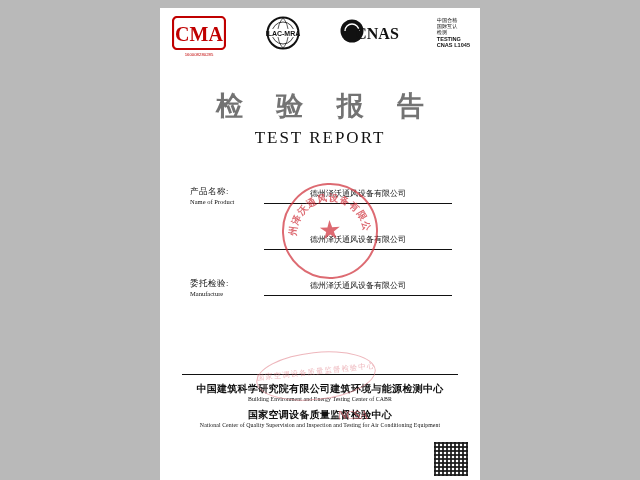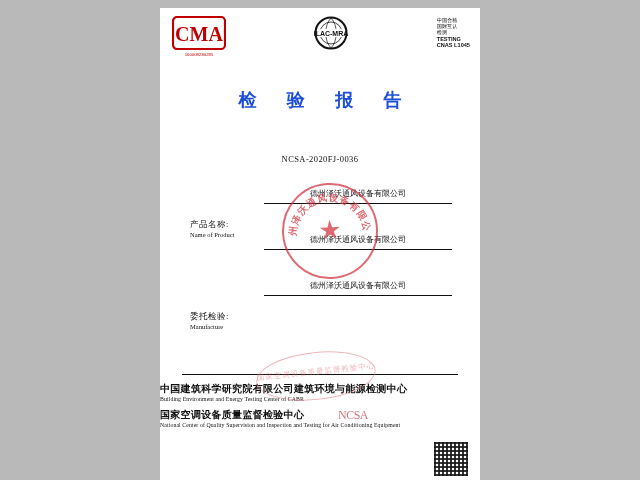--- a/index.html
+++ b/index.html
@@ -73,24 +73,24 @@
     padding-top: 2px;
   }
   .cnas-text b { font-weight: bold; font-size: 5.6px; }
 
   
   .title-cn {
     position: absolute;
     left: 0; top: 80px;
     width: 320px;
     text-align: center;
-    font-size: 18px;
+    font-size: 27px;
     letter-spacing: 12px;
     text-indent: 12px;
-    color: #1d4ed8;
+    color: #737373;
     font-family: "DejaVu Serif", serif;
     font-weight: bold;
   }
   .title-en {
     position: absolute;
     left: 0; top: 120px;
     width: 320px;
     text-align: center;
     font-size: 17px;
     letter-spacing: 2px;
@@ -123,21 +123,20 @@
     left: 0;
     top: 0;
     width: 72px;
   }
   .lbl-cn {
     font-size: 8.5px;
     color: #111;
     letter-spacing: 0.5px;
     line-height: 11px;
     white-space: nowrap;
-    margin-top: 33px;
   }
   .lbl-en {
     font-size: 6.5px;
     color: #111;
     line-height: 9px;
     white-space: nowrap;
     font-family: "Liberation Serif", serif;
   }
   .field-value {
     position: absolute;
@@ -159,21 +158,21 @@
     position: absolute;
     left: 22px;
     top: 366px;
     width: 276px;
     border-top: 1px solid #111;
   }
   .org {
     position: absolute;
     left: 0;
     width: 320px;
-    text-align: left;
+    text-align: center;
     color: #111;
   }
   .org-cn {
     font-size: 10px;
     letter-spacing: 0.3px;
     font-weight: bold;
     font-family: "DejaVu Serif", serif;
   }
   .org-en {
     font-size: 5.8px;
@@ -290,32 +289,39 @@
       <svg class="logo-mark" width="38" height="34" viewBox="0 0 38 34">
         <circle cx="19" cy="17" r="15.5" fill="none" stroke="#111" stroke-width="2"></circle>
         <circle cx="19" cy="17" r="11" fill="none" stroke="#111" stroke-width="0.8"></circle>
         <path d="M4 17 H34 M19 2 C12 9, 12 25, 19 32 M19 2 C26 9, 26 25, 19 32" fill="none" stroke="#111" stroke-width="0.7"></path>
         <rect x="5" y="13" width="28" height="8" fill="#fff" stroke="none"></rect>
         <text x="19" y="20" text-anchor="middle" font-family="Liberation Sans, sans-serif" font-size="7" font-weight="bold" fill="#111">ILAC-MRA</text>
       </svg>
       <div class="logo-caption dark"></div>
     </div>
 
+    <div class="logo">
+      <svg class="logo-mark" width="60" height="34" viewBox="0 0 60 34">
+        <circle cx="13" cy="15" r="11.5" fill="#111"></circle>
+        <path d="M6 15 a7 7 0 0 1 14 0" fill="none" stroke="#fff" stroke-width="1.4"></path>
+        <text x="38" y="23" text-anchor="middle" font-family="Liberation Serif, serif" font-size="16" font-weight="bold" fill="#111">CNAS</text>
+      </svg>
+    </div>
 
     <div class="cnas-text">
       <span>中国合格</span>
       <span>国际互认</span>
       <span>检测</span>
       <b>TESTING</b>
       <b>CNAS L1045</b>
     </div>
   </div>
 
   <div class="title-cn">检 验 报 告</div>
-  <div class="report-no">NCSA-2020FJ-0036</div>
+  <div class="title-en">TEST REPORT</div>
 
   <div class="fields">
 
     <div class="field">
       <div class="field-labels">
         <div class="lbl-cn">产品名称:</div>
         <div class="lbl-en">Name of Product</div>
       </div>
       <div class="field-value">德州泽沃通风设备有限公司</div>
     </div>

